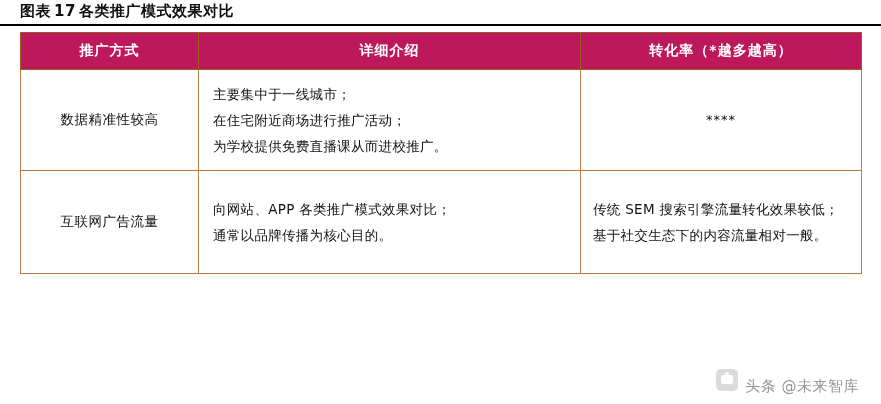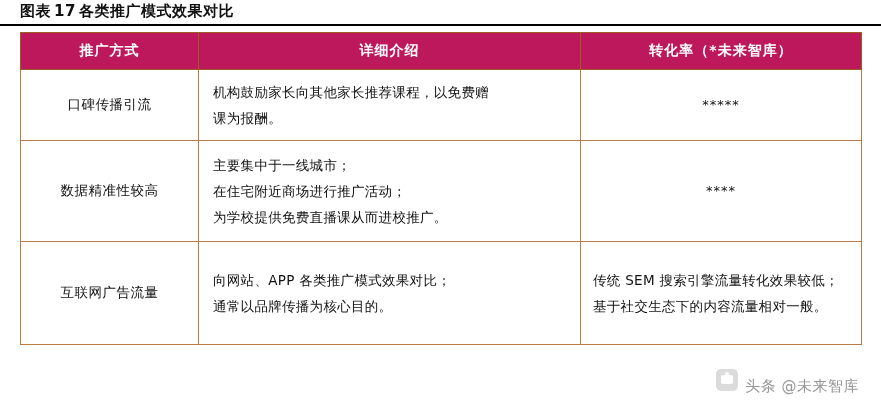--- a/index.html
+++ b/index.html
@@ -167,32 +167,24 @@
     <table class="promo">
       <colgroup>
         <col class="col-a">
         <col class="col-b">
         <col class="col-c">
       </colgroup>
       <thead>
         <tr>
           <th>推广方式</th>
           <th>详细介绍</th>
-          <th>转化率（*未来智库）</th>
+          <th>转化率（*越多越高）</th>
         </tr>
       </thead>
       <tbody>
-        <tr class="row-1">
-          <td class="method">口碑传播引流</td>
-          <td class="detail">
-            <span class="detail-line">机构鼓励家长向其他家长推荐课程，以免费赠</span>
-            <span class="detail-line">课为报酬。</span>
-          </td>
-          <td class="rate stars">*****</td>
-        </tr>
         <tr class="row-2">
           <td class="method">数据精准性较高</td>
           <td class="detail">
             <span class="detail-line">主要集中于一线城市；</span>
             <span class="detail-line">在住宅附近商场进行推广活动；</span>
             <span class="detail-line">为学校提供免费直播课从而进校推广。</span>
           </td>
           <td class="rate stars">****</td>
         </tr>
         <tr class="row-4">

